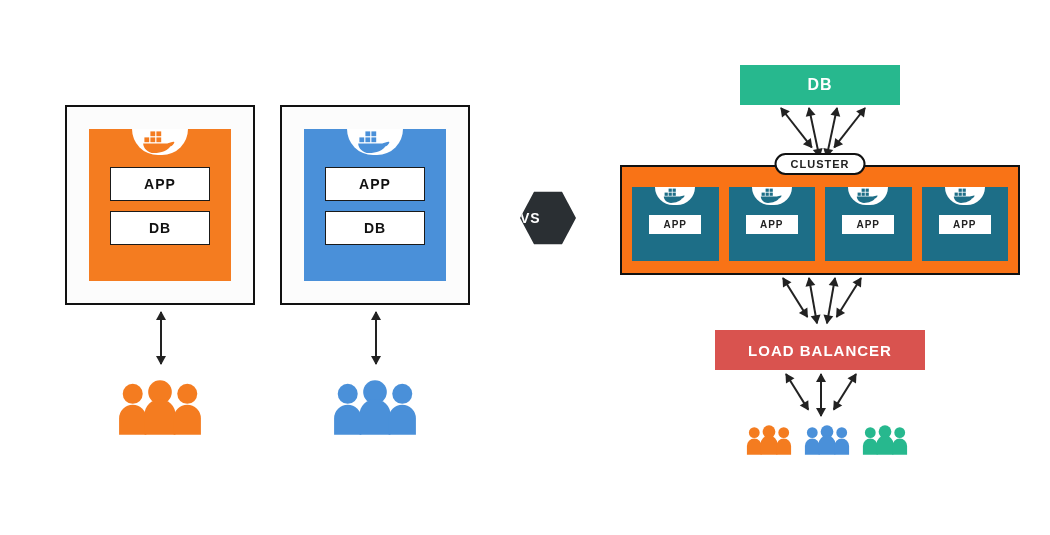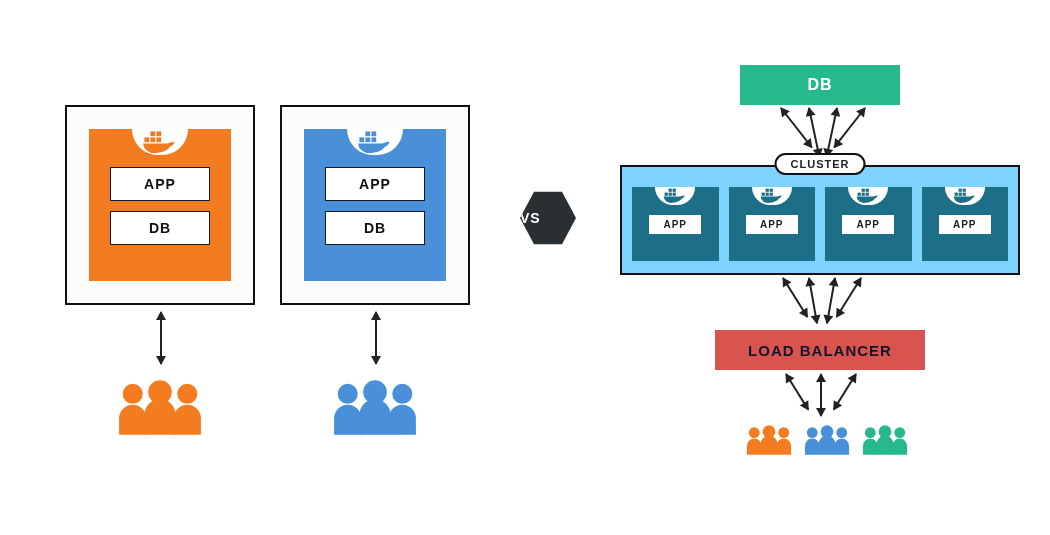--- a/index.html
+++ b/index.html
@@ -25,31 +25,31 @@
   .cont-blue{background:var(--blue);}
   .whale-notch{width:56px;height:26px;background:#fff;border-radius:0 0 30px 30px;display:flex;align-items:flex-start;justify-content:center;}
   .label-pill{background:#fff;border:1px solid #1a1a1a;color:#111;font-weight:700;font-size:14px;letter-spacing:1px;width:100px;height:34px;display:flex;align-items:center;justify-content:center;margin-top:10px;}
   .label-pill.first{margin-top:12px;}
 
   
   .hex{left:520px;top:190px;width:56px;height:56px;background:var(--dark);display:flex;align-items:center;justify-content:flex-start;clip-path:polygon(25% 3%,75% 3%,100% 50%,75% 97%,25% 97%,0 50%);}
   .hex span{color:#fff;font-weight:700;font-size:14px;letter-spacing:1px;}
 
   
-  .cluster-panel{left:620px;top:165px;width:400px;height:110px;border:2px solid #111;background:#7dd3fc;}
+  .cluster-panel{left:620px;top:165px;width:400px;height:110px;border:2px solid #111;background:#f97316;}
   .cluster-tag{position:absolute;left:50%;top:-14px;transform:translateX(-50%);background:#fff;border:2px solid #111;border-radius:20px;font-size:11px;font-weight:700;letter-spacing:1px;padding:3px 14px;}
   .cluster-row{position:absolute;left:10px;right:10px;top:20px;bottom:12px;display:flex;justify-content:space-between;align-items:stretch;gap:10px;}
   .cluster-item{flex:1;background:var(--teal);display:flex;flex-direction:column;align-items:center;justify-content:flex-start;padding-top:0;}
   .cluster-item .whale-notch{width:40px;height:18px;background:#fff;border-radius:0 0 22px 22px;}
   .mini-label{background:#fff;margin-top:10px;font-size:10px;font-weight:700;letter-spacing:1px;padding:4px 14px;}
 
   
   .db-box{left:740px;top:65px;width:160px;height:40px;background:var(--green);color:#fff;font-weight:800;letter-spacing:1px;display:flex;align-items:center;justify-content:center;font-size:16px;}
   
-  .lb-box{left:715px;top:330px;width:210px;height:40px;background:var(--red);color:#0f172a;font-weight:800;letter-spacing:1px;display:flex;align-items:center;justify-content:center;font-size:15px;}
+  .lb-box{left:715px;top:330px;width:210px;height:40px;background:var(--red);color:#ffffff;font-weight:800;letter-spacing:1px;display:flex;align-items:center;justify-content:center;font-size:15px;}
 
   
   .arr{width:2px;background:#222;position:absolute;}
   .arr::before,.arr::after{content:"";position:absolute;left:50%;transform:translateX(-50%);width:0;height:0;border-left:5px solid transparent;border-right:5px solid transparent;}
   .arr::before{top:-1px;border-bottom:9px solid #222;}
   .arr::after{bottom:-1px;border-top:9px solid #222;}
   .arr.diag{transform-origin:top center;}
 
   
   .people svg{display:block;}

